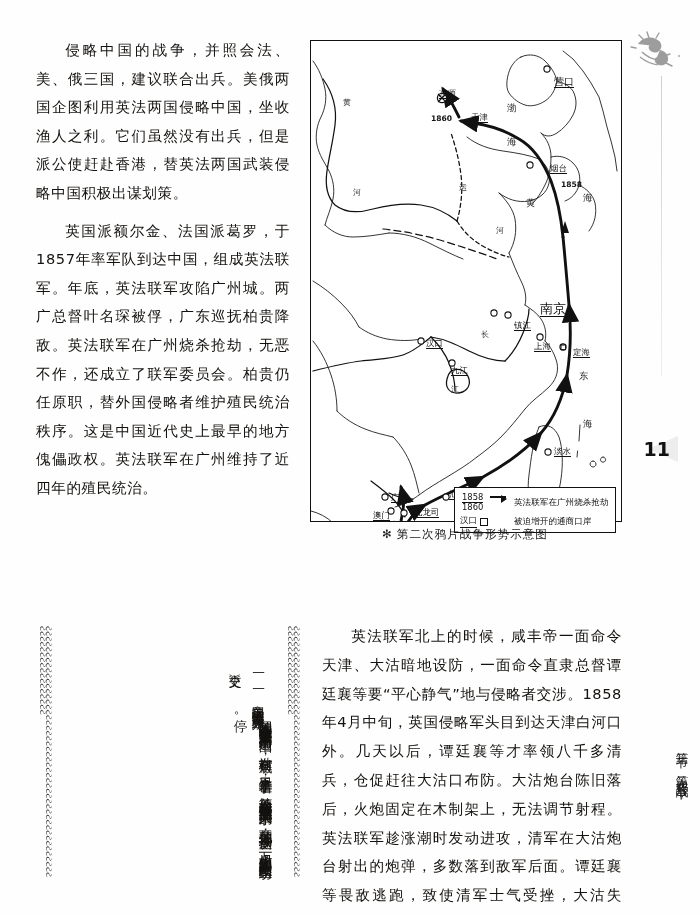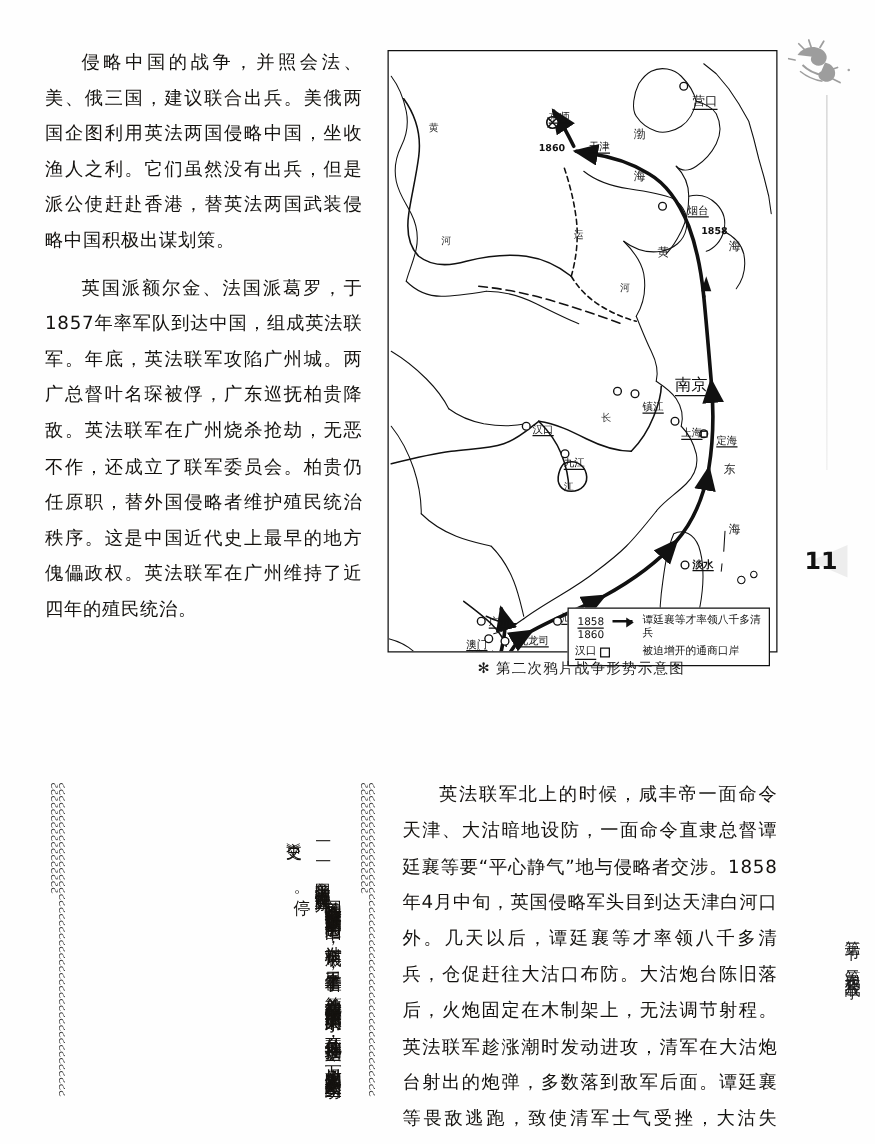--- a/index.html
+++ b/index.html
@@ -287,28 +287,28 @@
         </g>
       </svg>
 
       <div id="map-text" style="position: absolute; left: 0px; top: 0px; width: 100%; height: 100%; pointer-events: none;">
           <div class="map-city" style="position: absolute; left: 128px; top: 48px; white-space: nowrap; color: rgb(17, 17, 17); letter-spacing: 0px; line-height: 1.05; font-size: 8.4px;"><span style="border-bottom: 1px solid rgb(17, 17, 17);">京师</span></div>
           <div class="map-city" style="position: absolute; left: 160px; top: 72px; white-space: nowrap; color: rgb(17, 17, 17); letter-spacing: 0px; line-height: 1.05; font-size: 8.4px;"><span style="border-bottom: 1px solid rgb(17, 17, 17);">天津</span></div>
           <div class="map-city" style="position: absolute; left: 243px; top: 36px; white-space: nowrap; color: rgb(17, 17, 17); letter-spacing: 0px; line-height: 1.05; font-size: 10px;"><span style="border-bottom: 1px solid rgb(17, 17, 17);">营口</span></div>
           <div class="map-city" style="position: absolute; left: 212px; top: 123px; white-space: nowrap; color: rgb(17, 17, 17); letter-spacing: 0px; line-height: 1.05; font-size: 8.4px; padding-left: 27px;"><span style="border-bottom: 1px solid rgb(17, 17, 17);">烟台</span></div>
           <div class="map-city" style="position: absolute; left: 203px; top: 261px; white-space: nowrap; color: rgb(17, 17, 17); letter-spacing: 0px; line-height: 1.05; font-size: 13px; margin-left: 26px;"><span style="border-bottom: 1px solid rgb(17, 17, 17);">南京</span></div>
           <div class="map-city" style="position: absolute; left: 203px; top: 280px; white-space: nowrap; color: rgb(17, 17, 17); letter-spacing: 0px; line-height: 1.05; font-size: 8.4px;"><span style="border-bottom: 1px solid rgb(17, 17, 17);">镇江</span></div>
-          <div class="map-city" style="position: absolute; left: 234px; top: 301px; white-space: nowrap; color: rgb(17, 17, 17); letter-spacing: 0px; line-height: 1.05; font-size: 8.4px;"><span style="border-bottom: 1px solid rgb(17, 17, 17);">上海</span></div>
+          <div class="map-city" style="position: absolute; left: 223px; top: 301px; white-space: nowrap; color: rgb(17, 17, 17); letter-spacing: 0px; line-height: 1.05; font-size: 8.4px;"><span style="border-bottom: 1px solid rgb(17, 17, 17);">上海</span></div>
           <div class="map-city" style="position: absolute; left: 262px; top: 307px; white-space: nowrap; color: rgb(17, 17, 17); letter-spacing: 0px; line-height: 1.05; font-size: 8.4px;"><span style="border-bottom: 1px solid rgb(17, 17, 17);">定海</span></div>
           <div class="map-city" style="position: absolute; left: 115px; top: 298px; white-space: nowrap; color: rgb(17, 17, 17); letter-spacing: 0px; line-height: 1.05; font-size: 8.4px;"><span style="border-bottom: 1px solid rgb(17, 17, 17);">汉口</span></div>
           <div class="map-city" style="position: absolute; left: 140px; top: 325px; white-space: nowrap; color: rgb(17, 17, 17); letter-spacing: 0px; line-height: 1.05; font-size: 8.4px;"><span style="border-bottom: 1px solid rgb(17, 17, 17);">九江</span></div>
           <div class="map-city" style="position: absolute; left: 80px; top: 452px; white-space: nowrap; color: rgb(17, 17, 17); letter-spacing: 0px; line-height: 1.05; font-size: 8.4px;"><span style="border-bottom: 1px solid rgb(17, 17, 17);">广州</span></div>
           <div class="map-city" style="position: absolute; left: 103px; top: 467px; white-space: nowrap; color: rgb(17, 17, 17); letter-spacing: 0px; line-height: 1.05; font-size: 8.4px;"><span style="border-bottom: 1px solid rgb(17, 17, 17);">九龙司</span></div>
           <div class="map-city" style="position: absolute; left: 138px; top: 449px; white-space: nowrap; color: rgb(17, 17, 17); letter-spacing: 0px; line-height: 1.05; font-size: 8.4px;"><span style="border-bottom: 1px solid rgb(17, 17, 17);">汕头</span></div>
-          <div class="map-city" style="position: absolute; left: 243px; top: 406px; white-space: nowrap; color: rgb(17, 17, 17); letter-spacing: 0px; line-height: 1.05; font-size: 8.4px;"><span style="border-bottom: 1px solid rgb(17, 17, 17); font-weight: bold;">淡水</span></div>
+          <div class="map-city" style="position: absolute; left: 243px; top: 406px; white-space: nowrap; color: rgb(17, 17, 17); letter-spacing: 0px; line-height: 1.05; font-size: 8.4px;"><span style="border-bottom: 1px solid rgb(17, 17, 17);">淡水</span></div>
           <div class="map-city" style="position: absolute; left: 228px; top: 447px; white-space: nowrap; color: rgb(17, 17, 17); letter-spacing: 0px; line-height: 1.05; font-size: 8.4px;"><span style="border-bottom: 1px solid rgb(17, 17, 17);">台湾</span></div>
           <div class="map-city" style="position: absolute; left: 62px; top: 470px; white-space: nowrap; color: rgb(17, 17, 17); letter-spacing: 0px; line-height: 1.05; font-size: 8.4px;"><span style="border-bottom: 1px solid rgb(17, 17, 17); margin-top: 16px;">澳门</span><div style="font-size: 6.6px; margin-top: 0px;">（葡占）</div></div>
           <div class="map-sea" style="position: absolute; left: 196px; top: 62px; white-space: nowrap; color: rgb(34, 34, 34); letter-spacing: 0px; line-height: 1.05; font-size: 9.4px;"><span>渤</span></div>
           <div class="map-sea" style="position: absolute; left: 196px; top: 96px; white-space: nowrap; color: rgb(34, 34, 34); letter-spacing: 0px; line-height: 1.05; font-size: 9.4px;"><span>海</span></div>
           <div class="map-sea" style="position: absolute; left: 215px; top: 157px; white-space: nowrap; color: rgb(34, 34, 34); letter-spacing: 0px; line-height: 1.05; font-size: 9.4px;"><span>黄</span></div>
           <div class="map-sea" style="position: absolute; left: 272px; top: 152px; white-space: nowrap; color: rgb(34, 34, 34); letter-spacing: 0px; line-height: 1.05; font-size: 9.4px;"><span>海</span></div>
           <div class="map-sea" style="position: absolute; left: 268px; top: 330px; white-space: nowrap; color: rgb(34, 34, 34); letter-spacing: 0px; line-height: 1.05; font-size: 9.4px;"><span>东</span></div>
           <div class="map-sea" style="position: absolute; left: 272px; top: 378px; white-space: nowrap; color: rgb(34, 34, 34); letter-spacing: 0px; line-height: 1.05; font-size: 9.4px;"><span>海</span></div>
           <div class="map-geo" style="position: absolute; left: 243px; top: 470px; white-space: nowrap; color: rgb(51, 51, 51); letter-spacing: 0px; line-height: 1.05; font-size: 8px;"><span>台湾岛</span></div>
           <div class="map-geo" style="position: absolute; left: 32px; top: 58px; white-space: nowrap; color: rgb(51, 51, 51); letter-spacing: 0px; line-height: 1.05; font-size: 8px;"><span>黄</span></div>
@@ -323,21 +323,21 @@
         </div>
     </div>
 
     <div id="legend">
       <div class="legend-row">
         <span class="legend-sym-1">
           <span class="y1">1858</span>
           <span class="y2">1860</span>
           <span class="arw"></span>
         </span>
-        <span class="legend-txt">谭廷襄等才率领八千多清兵</span>
+        <span class="legend-txt">英法联军在广州烧杀抢劫</span>
       </div>
       <div class="legend-row">
         <span class="legend-sym-2">
           <span class="nm">汉口</span>
             <span class="sq"></span>
         </span>
         <span class="legend-txt">被迫增开的通商口岸</span>
       </div>
     </div>
 

